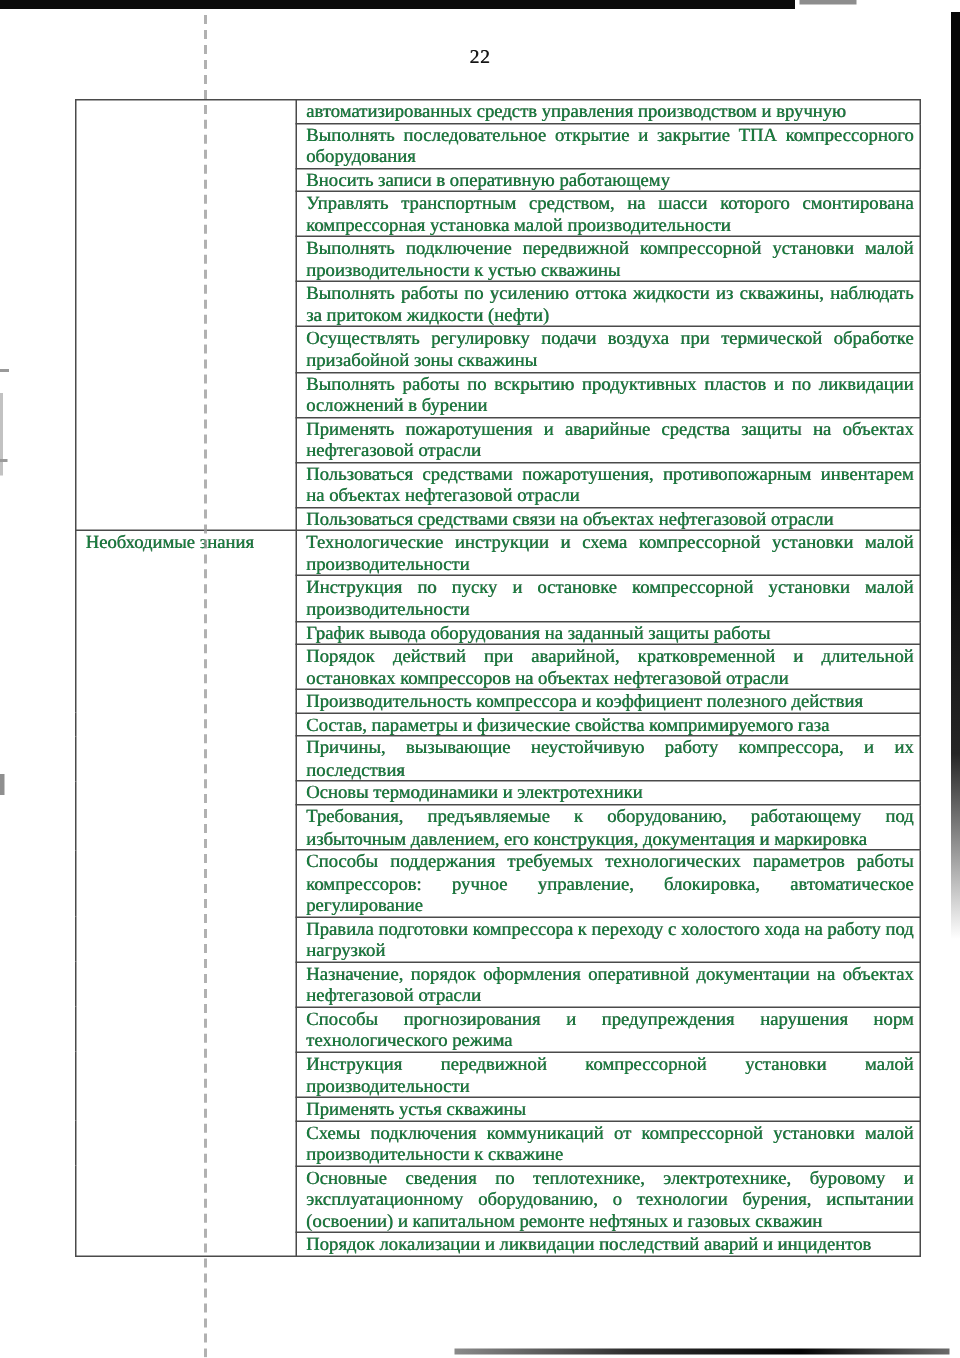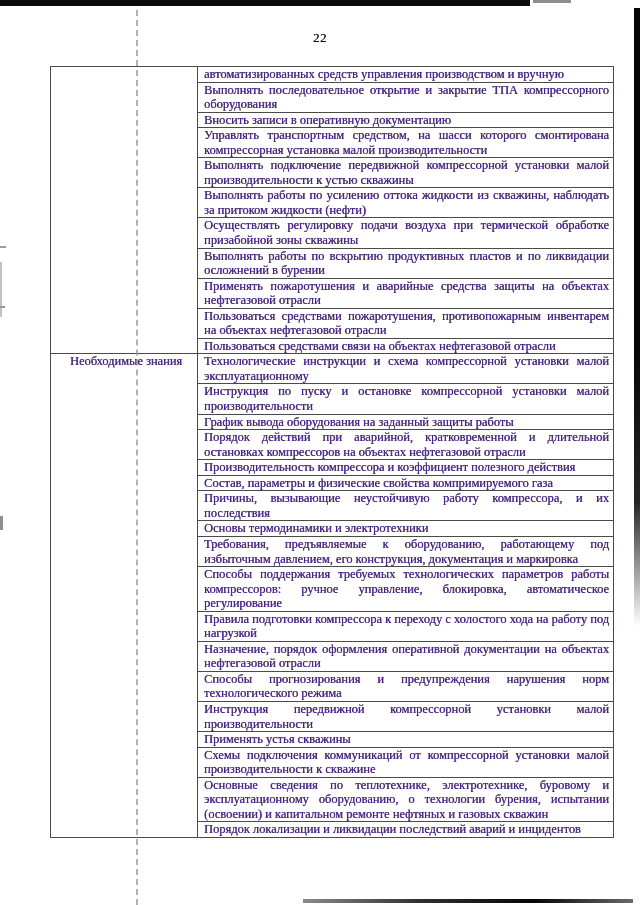--- a/index.html
+++ b/index.html
@@ -37,28 +37,28 @@
     top: 66px;
     width: 563px;
     border-collapse: collapse;
     table-layout: fixed;
     border: 1.5px solid #383838;
   }
   table.doc-table td {
     border: 1px solid #4a4a4a;
     font-size: 12.45px;
     line-height: 14.55px;
-    color: #4c1d95;
+    color: #15803d;
     text-shadow: 0.35px 0.15px 0 rgba(20,20,20,0.75);
     vertical-align: top;
     overflow: hidden;
   }
   td.label-cell {
     padding: 0 2px 0 6px;
-    text-align: center;
+    text-align: left;
   }
   td.content-cell {
     padding: 0 4px 0 6px;
     text-align: justify;
   }
 
   
   .scan-top-bar {
     position: absolute;
     left: 0; top: 0;
@@ -124,21 +124,21 @@
     </colgroup>
     <tbody>
         <tr>
           <td rowspan="11" class="label-cell"></td>
           <td class="content-cell">автоматизированных средств управления производством и вручную</td>
         </tr>
         <tr>
           <td class="content-cell">Выполнять последовательное открытие и закрытие ТПА компрессорного оборудования</td>
         </tr>
         <tr>
-          <td class="content-cell">Вносить записи в оперативную документацию</td>
+          <td class="content-cell">Вносить записи в оперативную работающему</td>
         </tr>
         <tr>
           <td class="content-cell">Управлять транспортным средством, на шасси которого смонтирована компрессорная установка малой производительности</td>
         </tr>
         <tr>
           <td class="content-cell">Выполнять подключение передвижной компрессорной установки малой производительности к устью скважины</td>
         </tr>
         <tr>
           <td class="content-cell">Выполнять работы по усилению оттока жидкости из скважины, наблюдать за притоком жидкости (нефти)</td>
         </tr>
@@ -152,21 +152,21 @@
           <td class="content-cell">Применять пожаротушения и аварийные средства защиты на объектах нефтегазовой отрасли</td>
         </tr>
         <tr>
           <td class="content-cell">Пользоваться средствами пожаротушения, противопожарным инвентарем на объектах нефтегазовой отрасли</td>
         </tr>
         <tr>
           <td class="content-cell">Пользоваться средствами связи на объектах нефтегазовой отрасли</td>
         </tr>
         <tr>
           <td rowspan="18" class="label-cell">Необходимые знания</td>
-          <td class="content-cell">Технологические инструкции и схема компрессорной установки малой эксплуатационному</td>
+          <td class="content-cell">Технологические инструкции и схема компрессорной установки малой производительности</td>
         </tr>
         <tr>
           <td class="content-cell">Инструкция по пуску и остановке компрессорной установки малой производительности</td>
         </tr>
         <tr>
           <td class="content-cell">График вывода оборудования на заданный защиты работы</td>
         </tr>
         <tr>
           <td class="content-cell">Порядок действий при аварийной, кратковременной и длительной остановках компрессоров на объектах нефтегазовой отрасли</td>
         </tr>

